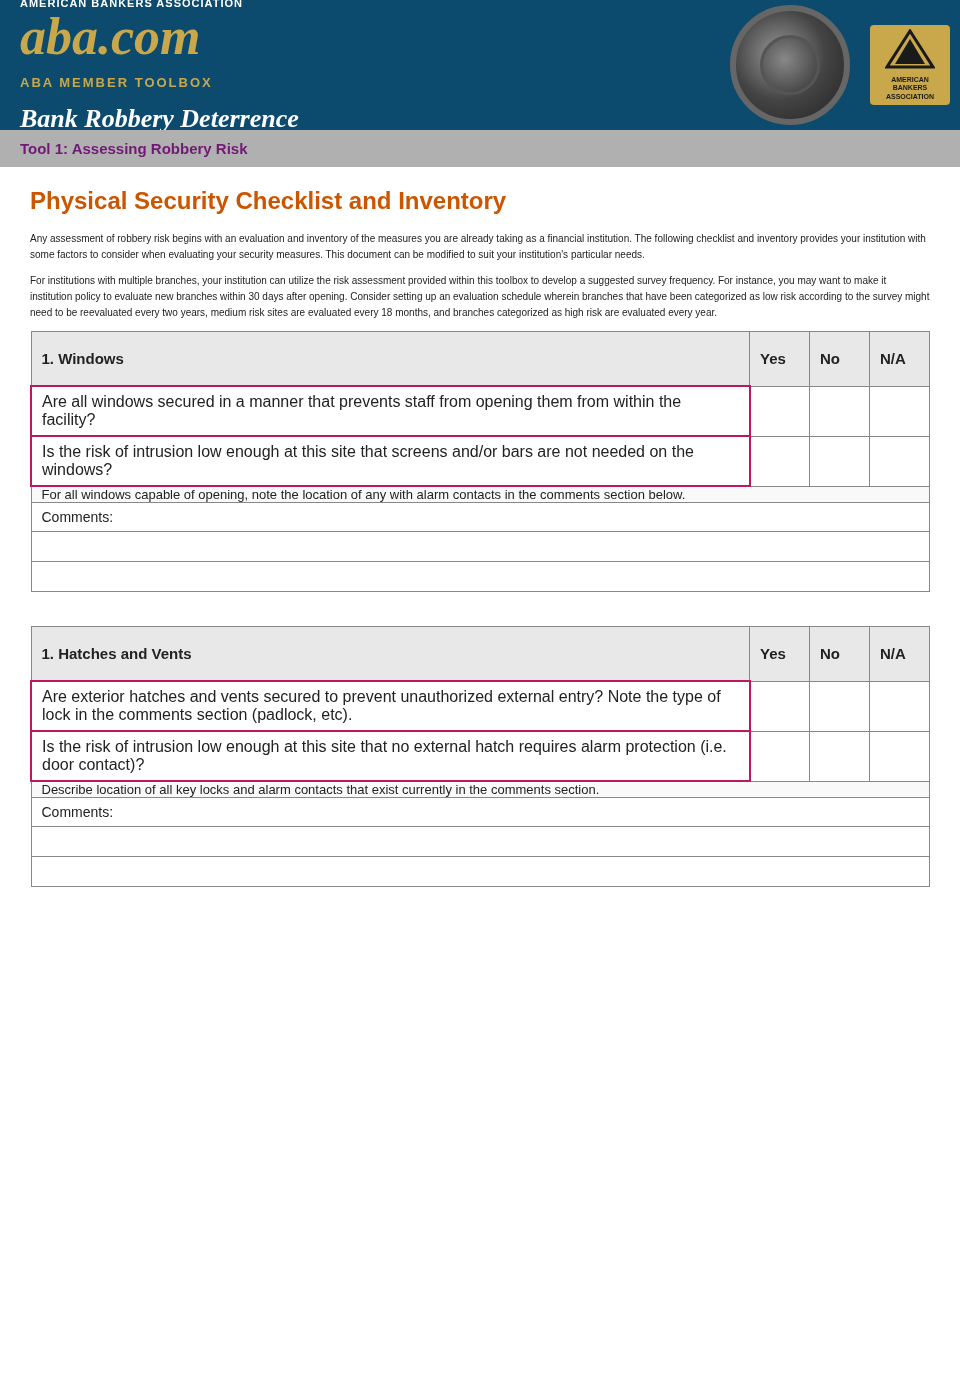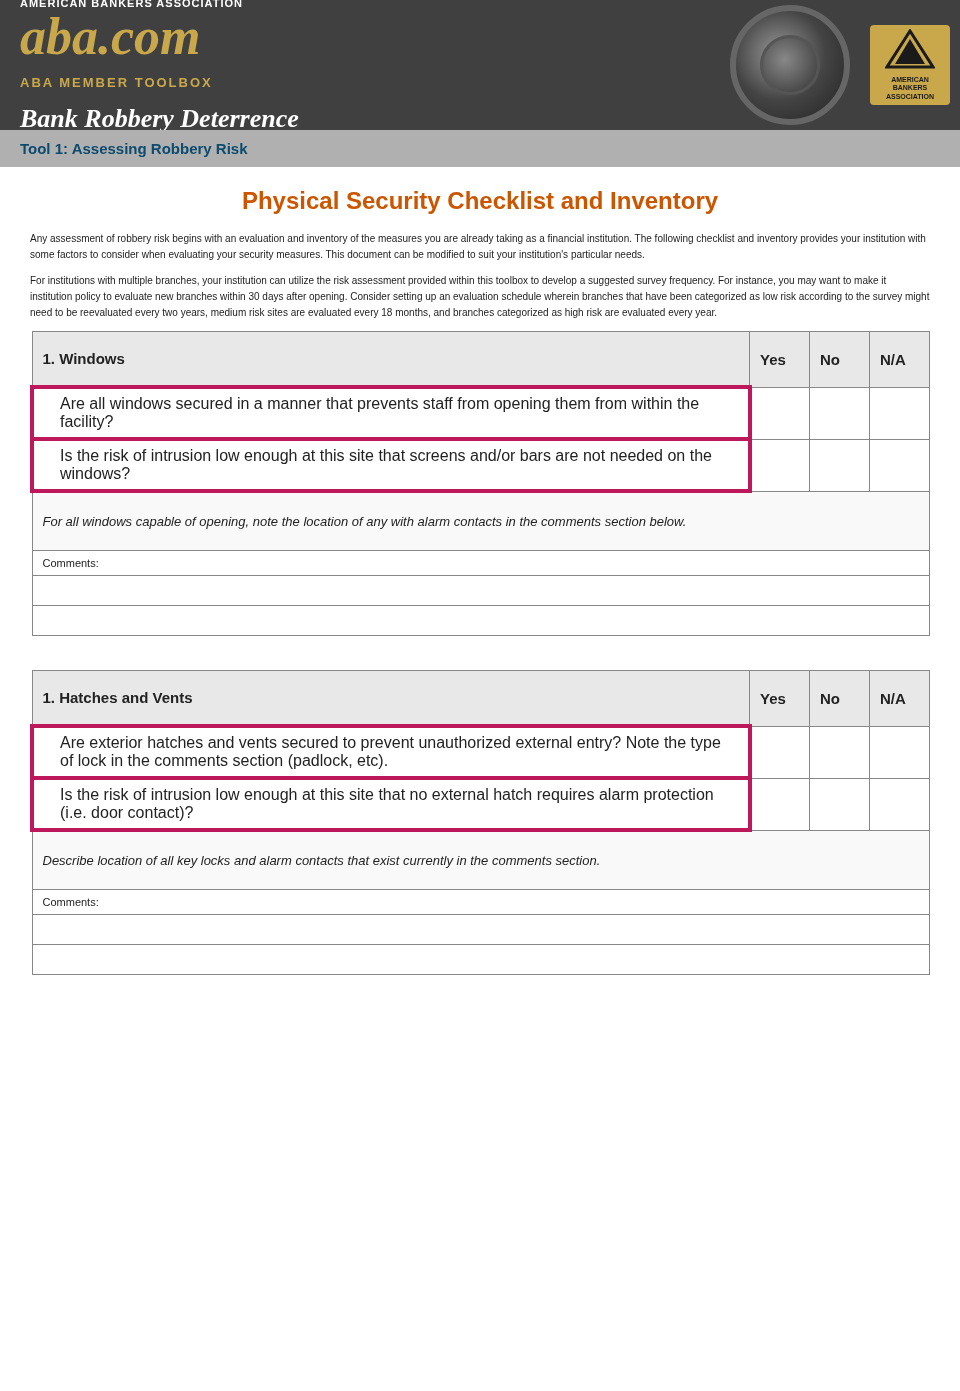--- a/index.html
+++ b/index.html
@@ -1,20 +1,20 @@
 <!DOCTYPE html>
 <html><head>
   <meta charset="utf-8">
   <style>
     * { box-sizing: border-box; margin: 0; padding: 0; }
     body { font-family: Arial, sans-serif; background: #fff; width: 960px; }
 
     
     .header {
-      background: #404040;
+      background: #0c4a6e;
       display: flex;
       align-items: stretch;
       height: 130px;
       overflow: hidden;
     }
     .header-left {
       flex: 1;
       padding: 10px 20px;
       display: flex;
       flex-direction: column;
@@ -107,34 +107,33 @@
       line-height: 1.2;
       text-transform: uppercase;
     }
 
     
     .toolbar {
       background: #b0b0b0;
       padding: 10px 20px;
       font-size: 15px;
       font-weight: bold;
-      color: #0c4a6e;
+      color: #701a75;
     }
 
     
     .main-content {
       padding: 20px 30px;
       color: #222;
     }
 
     .page-title {
       color: #cc5500;
       font-size: 24px;
       font-weight: bold;
-      text-align: center;
       margin-bottom: 16px;
     }
 
     .intro-text {
       font-size: 10px;
       line-height: 1.6;
       margin-bottom: 10px;
     }
 
     
@@ -154,34 +153,33 @@
       border: 1px solid #888;
     }
     .col-yn {
       width: 60px;
       text-align: left;
       font-weight: bold;
       border: 1px solid #888;
       padding: 6px 4px;
     }
     .col-main {
-      padding: 6px 26px;
-      border: 4px solid #be185d;
+      padding: 6px 10px;
+      border: 2px solid #be185d;
     }
     .full-row td {
-      padding: 21px 10px;
+      padding: 0 10px;
       border: 1px solid #888;
       background: #f9f9f9;
-      font-style: italic;
       font-size: 13px;
     }
     .comments-row td {
       padding: 6px 10px;
       border: 1px solid #888;
-      font-size: 11px;
+      font-size: 14px;
     }
     .blank-row td {
       height: 30px;
       border: 1px solid #888;
     }
   </style>
 </head>
 <body>
 
 <div class="header">

